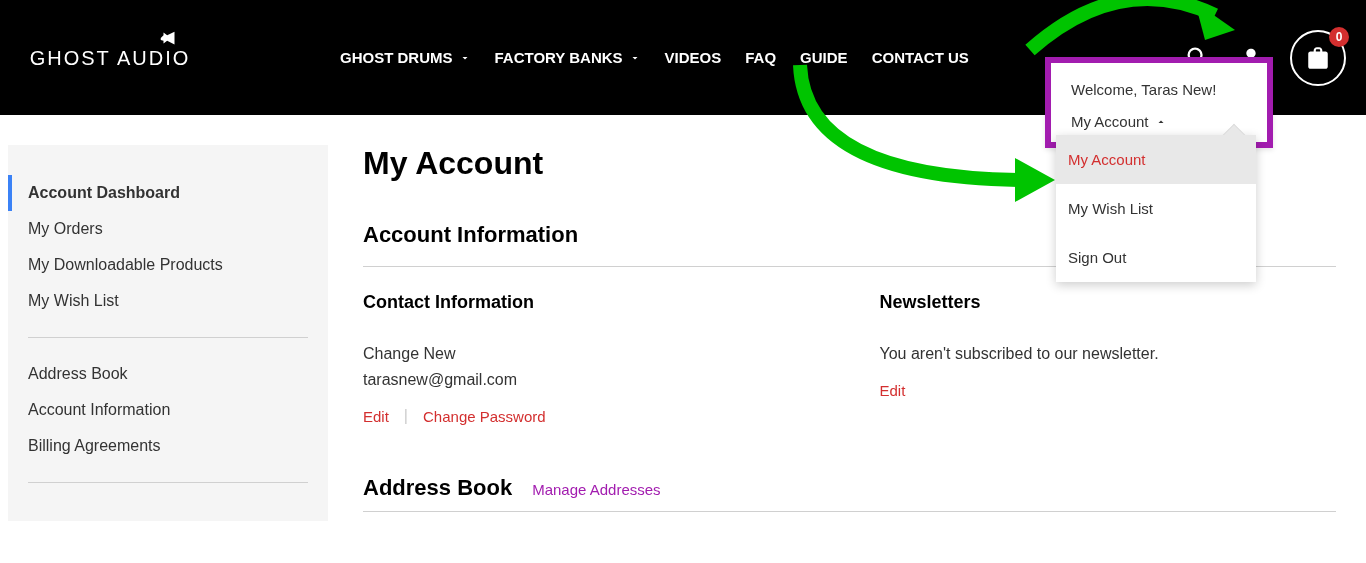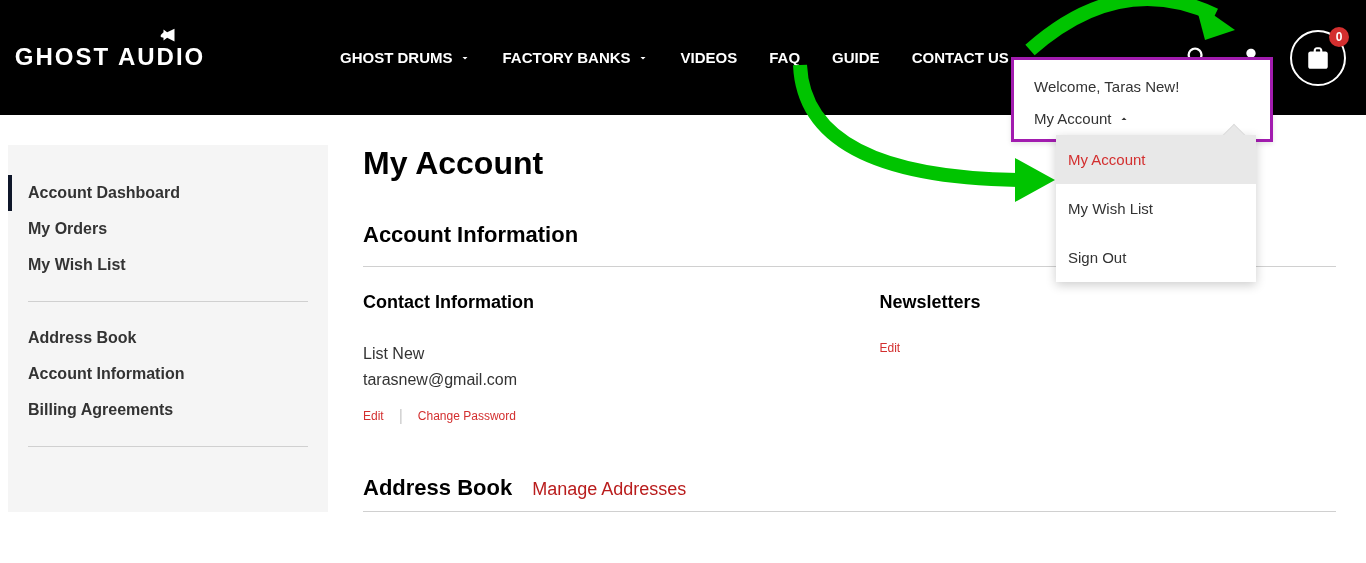--- a/index.html
+++ b/index.html
@@ -18,39 +18,39 @@
     .header {
       background: #000000;
       height: 115px;
       display: flex;
       align-items: center;
       padding: 0 10px;
       position: relative;
     }
     .logo {
       color: #ffffff;
-      font-size: 24px;
-      font-weight: bold;
+      font-size: 20px;
+      font-weight: normal;
       text-align: center;
       line-height: 1.2;
       letter-spacing: 2px;
       position: relative;
       width: 200px;
     }
     .logo-horn {
       position: absolute;
       top: -18px;
       right: 30px;
       width: 22px;
       height: 22px;
       fill: #ffffff;
     }
     .nav {
       display: flex;
-      gap: 32px;
+      gap: 24px;
       margin-left: 130px;
       align-items: center;
     }
     .nav-item {
       color: #ffffff;
       font-size: 15px;
       font-weight: bold;
       cursor: pointer;
       display: flex;
       align-items: center;
@@ -103,22 +103,22 @@
       align-items: center;
       justify-content: center;
       font-size: 12px;
       font-weight: bold;
     }
     .welcome-box {
       position: absolute;
       top: 57px;
       right: 93px;
       background: #ffffff;
-      border: 3px solid #a21caf;
-      width: 262px;
+      border: 6px solid #a21caf;
+      width: 228px;
       padding: 18px 20px 12px 20px;
       z-index: 10;
       box-shadow: 0 2px 5px rgba(0,0,0,0.1);
     }
     .welcome-text {
       color: #333333;
       font-size: 15px;
       margin-bottom: 15px;
     }
     .my-account-toggle {
@@ -173,25 +173,24 @@
       width: 320px;
       background: #f5f5f5;
       margin-left: 8px;
       padding: 30px 20px 20px 20px;
     }
     .sidebar-item {
       padding: 9px 0;
       color: #333333;
       font-size: 16px;
       cursor: pointer;
-      font-weight: bold;
     }
     .sidebar-item.active {
       font-weight: bold;
-      border-left: 4px solid #0f172a;
+      border-left: 4px solid #3b82f6;
       margin-left: -20px;
       padding-left: 16px;
     }
     .sidebar-divider {
       border-top: 1px solid #d0d0d0;
       margin: 18px 0;
     }
     .main {
       flex: 1;
       padding: 0 30px 0 35px;
@@ -242,29 +241,29 @@
       line-height: 1.6;
     }
     .link-row {
       display: flex;
       align-items: center;
       gap: 15px;
       margin-top: 15px;
     }
     .edit-link {
       color: #d32f2f;
-      font-size: 12px;
+      font-size: 15px;
       cursor: pointer;
     }
     .link-divider {
       color: #cccccc;
     }
     .manage-link {
-      color: #b91c1c;
-      font-size: 18px;
+      color: #a21caf;
+      font-size: 15px;
       cursor: pointer;
     }
     .arrow-svg {
       position: absolute;
       z-index: 5;
       pointer-events: none;
     }
   </style>
 </head>
 <body>
@@ -342,45 +341,47 @@
   <div class="dropdown-arrow"></div>
   <div class="dropdown-item active">My Account</div>
   <div class="dropdown-item">My Wish List</div>
   <div class="dropdown-item">Sign Out</div>
 </div>
 
 <div class="content">
   <div class="sidebar">
     <div class="sidebar-item active">Account Dashboard</div>
     <div class="sidebar-item">My Orders</div>
+    <div class="sidebar-item">My Downloadable Products</div>
     <div class="sidebar-item">My Wish List</div>
     <div class="sidebar-divider"></div>
     <div class="sidebar-item">Address Book</div>
     <div class="sidebar-item">Account Information</div>
     <div class="sidebar-item">Billing Agreements</div>
     <div class="sidebar-divider"></div>
   </div>
 
   <div class="main">
     <h1 class="page-title">My Account</h1>
     <h2 class="section-title">Account Information</h2>
 
     <div class="info-columns">
       <div class="info-col">
         <h3 class="info-subtitle">Contact Information</h3>
-        <div class="info-text">List New</div>
+        <div class="info-text">Change New</div>
         <div class="info-text">tarasnew@gmail.com</div>
         <div class="link-row">
           <span class="edit-link">Edit</span>
           <span class="link-divider">|</span>
           <span class="edit-link">Change Password</span>
         </div>
       </div>
       <div class="info-col">
         <h3 class="info-subtitle">Newsletters</h3>
+        <div class="info-text">You aren't subscribed to our newsletter.</div>
         <div class="link-row">
           <span class="edit-link">Edit</span>
         </div>
       </div>
     </div>
 
     <div class="section-title-row">
       <h2 class="section-title-inline">Address Book</h2>
       <span class="manage-link">Manage Addresses</span>
     </div>

